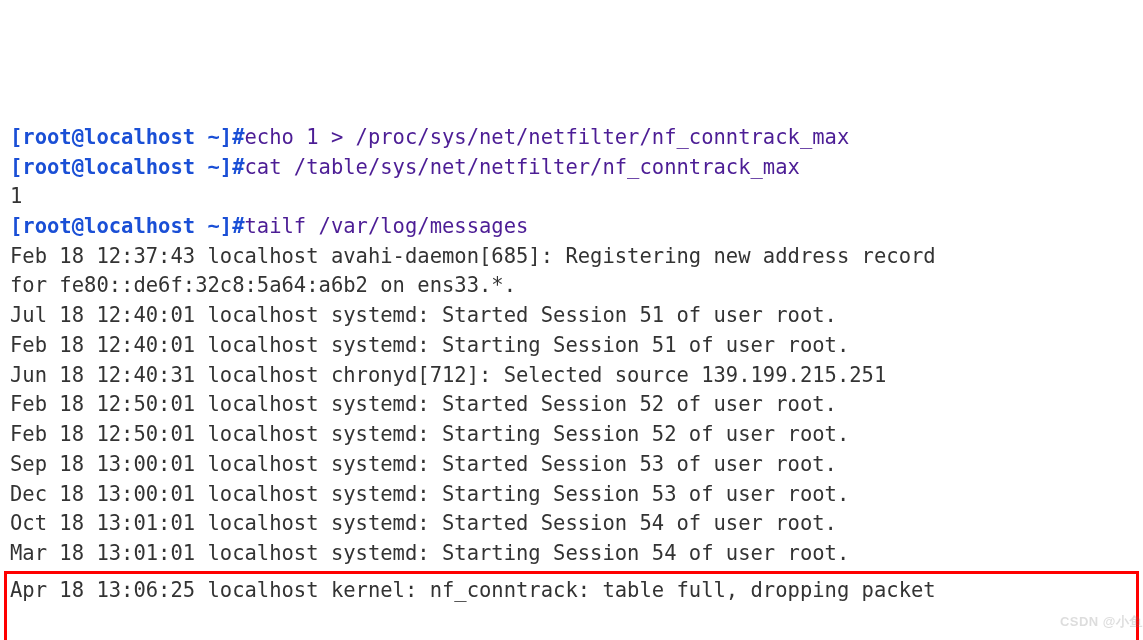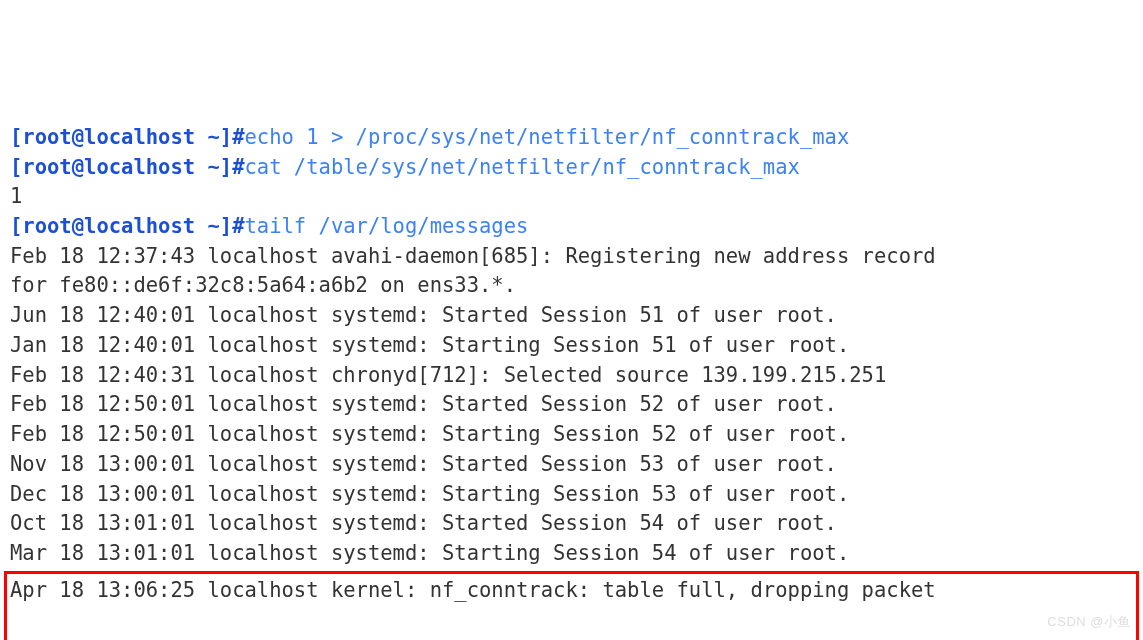--- a/index.html
+++ b/index.html
@@ -14,61 +14,62 @@
     overflow: hidden;
     width: 1143px;
     box-sizing: border-box;
   }
   .prompt {
     color: #1a4fd6;
     font-weight: bold;
     margin-top: 48px;
   }
   .cmd {
-    color: #3b82f6;
+    color: #4c1d95;
     margin-top: 28px;
   }
   .out {
     color: #333333;
   }
   .highlight-box {
     border: 3px solid #ff0000;
     margin-top: 2px;
     margin-left: -6px;
     margin-right: -6px;
     padding: 2px 3px 2px 3px;
     box-sizing: border-box;
   }
   .watermark {
     position: absolute;
-    right: 12px;
+    right: 0;
     bottom: 8px;
     font-size: 13px;
     color: rgba(120,120,120,0.25);
     font-family: sans-serif;
     letter-spacing: 0.5px;
+    font-weight: bold;
   }
 </style>
 </head>
 <body>
 
 
 
 <div><span class="prompt">[root@localhost ~]#</span><span class="cmd">echo 1 &gt; /proc/sys/net/netfilter/nf_conntrack_max</span>
 <span class="prompt">[root@localhost ~]#</span><span class="cmd">cat /table/sys/net/netfilter/nf_conntrack_max</span>
 <span class="out">1</span>
 <span class="prompt">[root@localhost ~]#</span><span class="cmd">tailf /var/log/messages</span>
 <span class="out">Feb 18 12:37:43 localhost avahi-daemon[685]: Registering new address record</span>
 <span class="out">for fe80::de6f:32c8:5a64:a6b2 on ens33.*.</span>
-<span class="out">Jun 18 12:40:01 localhost systemd: Started Session 51 of user root.</span>
-<span class="out">Jan 18 12:40:01 localhost systemd: Starting Session 51 of user root.</span>
-<span class="out">Feb 18 12:40:31 localhost chronyd[712]: Selected source 139.199.215.251</span>
+<span class="out">Jul 18 12:40:01 localhost systemd: Started Session 51 of user root.</span>
+<span class="out">Feb 18 12:40:01 localhost systemd: Starting Session 51 of user root.</span>
+<span class="out">Jun 18 12:40:31 localhost chronyd[712]: Selected source 139.199.215.251</span>
 <span class="out">Feb 18 12:50:01 localhost systemd: Started Session 52 of user root.</span>
 <span class="out">Feb 18 12:50:01 localhost systemd: Starting Session 52 of user root.</span>
-<span class="out">Nov 18 13:00:01 localhost systemd: Started Session 53 of user root.</span>
+<span class="out">Sep 18 13:00:01 localhost systemd: Started Session 53 of user root.</span>
 <span class="out">Dec 18 13:00:01 localhost systemd: Starting Session 53 of user root.</span>
 <span class="out">Oct 18 13:01:01 localhost systemd: Started Session 54 of user root.</span>
 <span class="out">Mar 18 13:01:01 localhost systemd: Starting Session 54 of user root.</span><div class="highlight-box"><span class="out">Apr 18 13:06:25 localhost kernel: nf_conntrack: table full, dropping packet</span>
 <span class="out"></span>
 <span class="out"></span>
 <span class="out"></span>
 
 </div></div>
 
 <div class="watermark">CSDN @小鱼</div>

